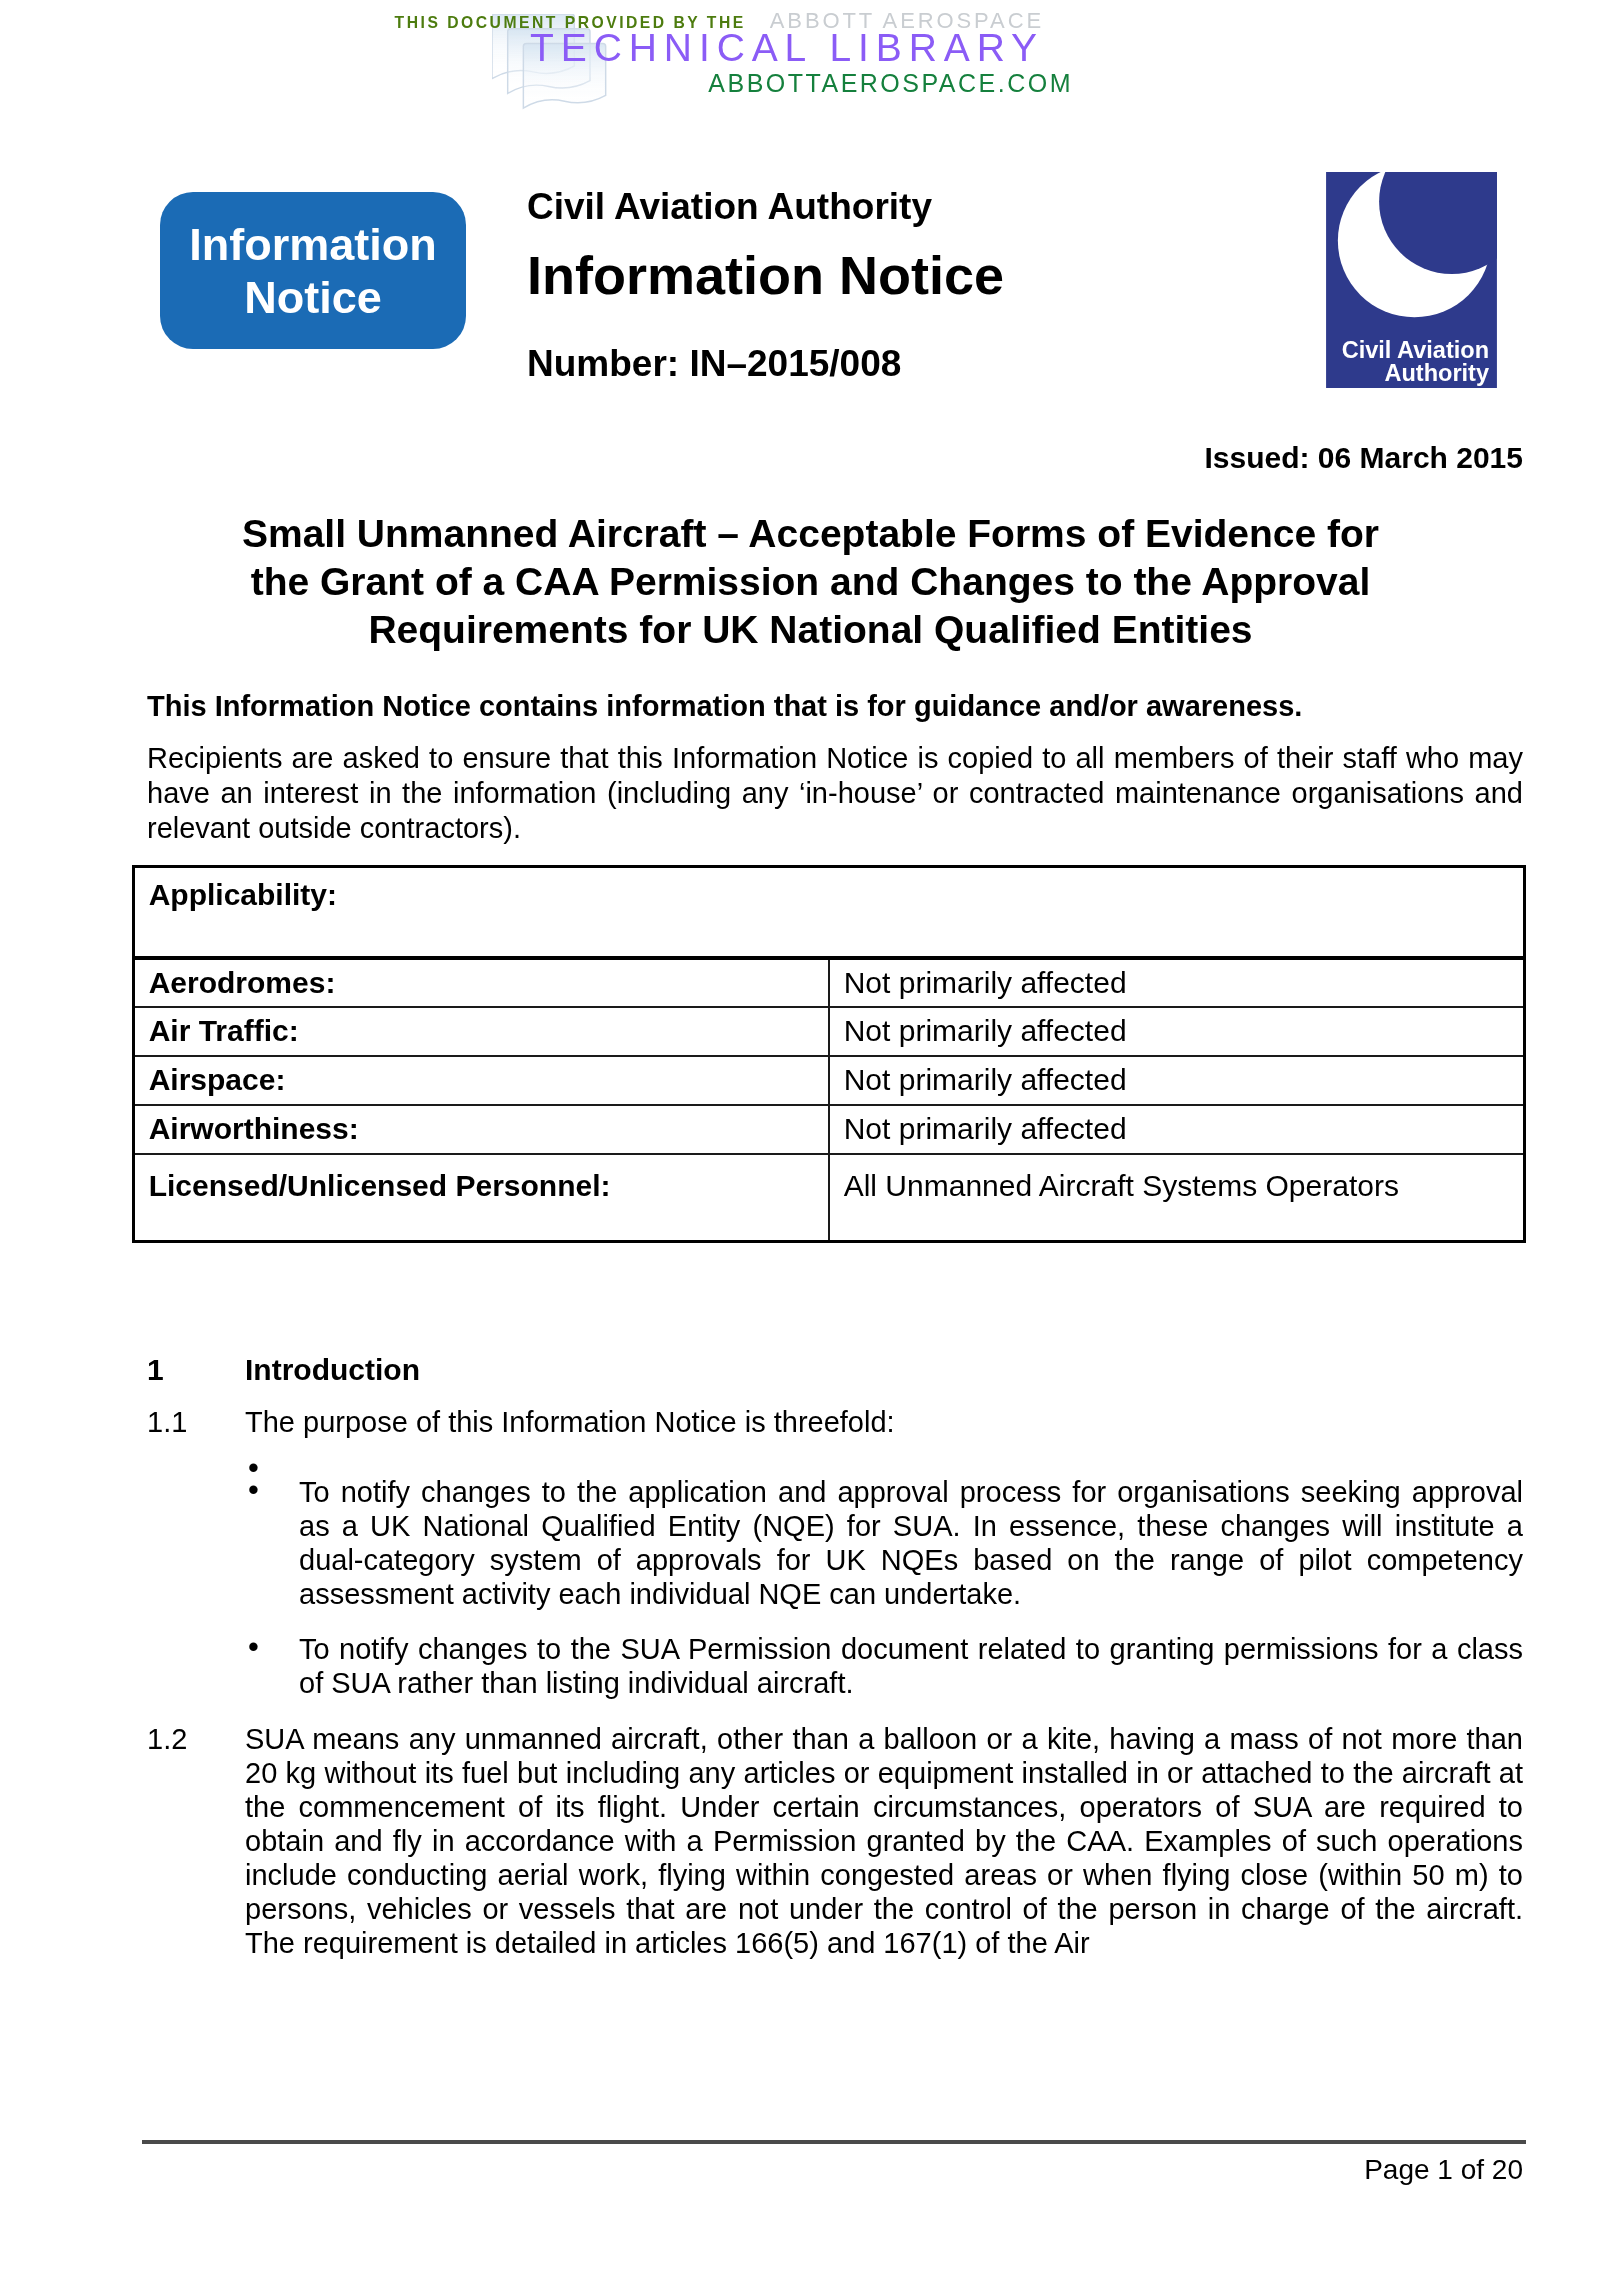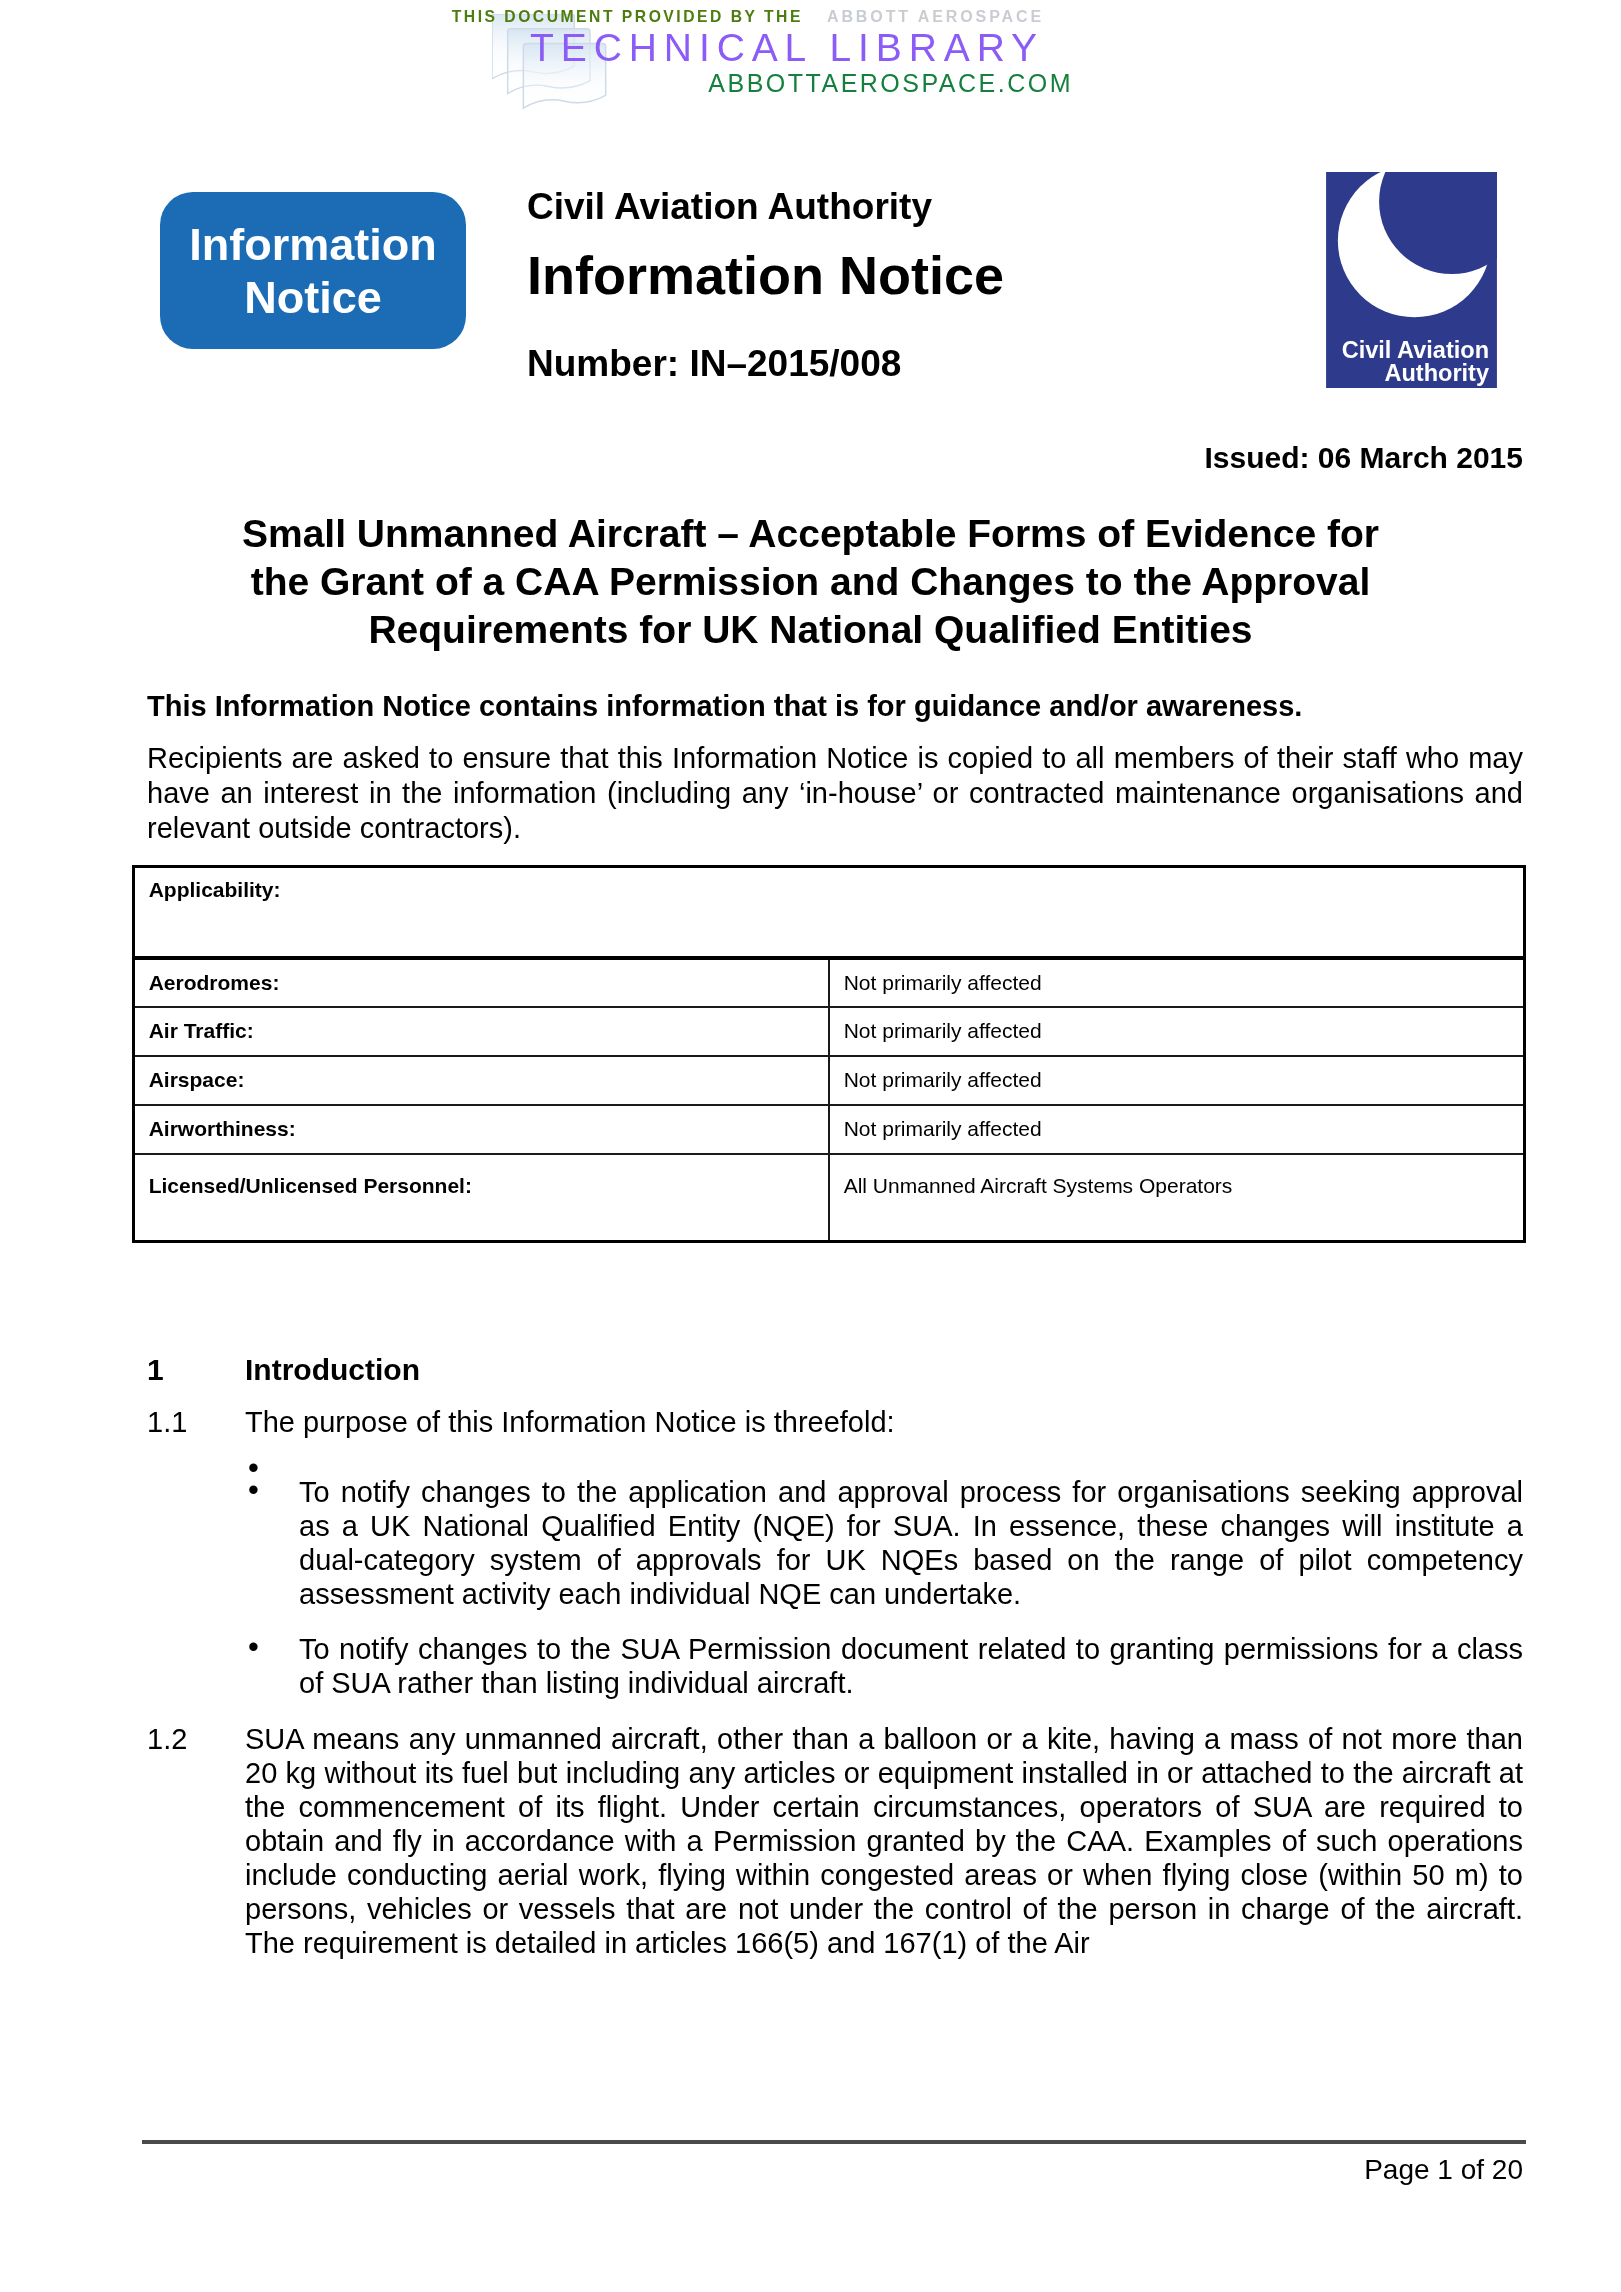--- a/index.html
+++ b/index.html
@@ -8,21 +8,21 @@
     width:1621px;height:2293px;
     background:#ffffff;
     font-family:"Liberation Sans",sans-serif;
     color:#000;
     overflow:hidden;
   }
 
   
   .wm-line1{position:absolute;top:7.8px;right:577px;white-space:nowrap;}
   .wm-provided{font-size:15.7px;letter-spacing:2.5px;color:#4d7c0f;font-weight:700;}
-  .wm-brand{font-size:16px;letter-spacing:2.9px;color:#c9cdd1;font-weight:700;margin-left:19.6px;}
+  .wm-brand{font-size:22px;letter-spacing:2.9px;color:#c9cdd1;font-weight:400;margin-left:19.6px;}
   .wm-line2{position:absolute;top:25.5px;right:577px;font-size:39px;letter-spacing:6.9px;color:#8b5cf6;white-space:nowrap;}
   .wm-line3{position:absolute;top:69px;right:548px;font-size:25px;letter-spacing:2.5px;color:#15803d;white-space:nowrap;}
   .wm-icon{position:absolute;top:13.7px;left:492px;}
 
   
   .badge{
     position:absolute;left:160px;top:192px;width:306px;height:157px;
     border-radius:33px;color:#fff;font-weight:700;font-size:45px;line-height:53px;
     text-align:center;padding-top:25.5px;box-sizing:border-box;
   }
@@ -35,21 +35,21 @@
   .issued{position:absolute;left:147px;top:441px;width:1376px;text-align:right;font-weight:700;font-size:30px;}
 
   .doc-title{position:absolute;left:98px;top:510px;width:1425px;text-align:center;font-weight:700;font-size:39px;line-height:48px;}
 
   .guidance{position:absolute;left:147px;top:690px;width:1376px;font-weight:700;font-size:29px;}
   .recipients{position:absolute;left:147px;top:741px;width:1376px;font-size:29px;line-height:35px;text-align:justify;}
 
   
   .app-table{
     position:absolute;left:132px;top:865px;width:1394px;
-    border-collapse:collapse;font-size:21px;table-layout:fixed;
+    border-collapse:collapse;font-size:30px;table-layout:fixed;
   }
   .app-table{border:3.9px solid #000;}
   .app-table td{border:2px solid #1a1a1a;padding:0 13.7px;}
   .app-table td.hd{border-bottom:4.9px solid #000;font-weight:700;height:78px;vertical-align:top;padding-top:9.8px;}
   .app-table td.lbl{font-weight:700;width:356px;}
   .app-table tr.r{height:49px;}
   .app-table tr.tall{height:88px;}
   .app-table tr.tall td{vertical-align:top;padding-top:11.8px;line-height:37px;}
 
   

